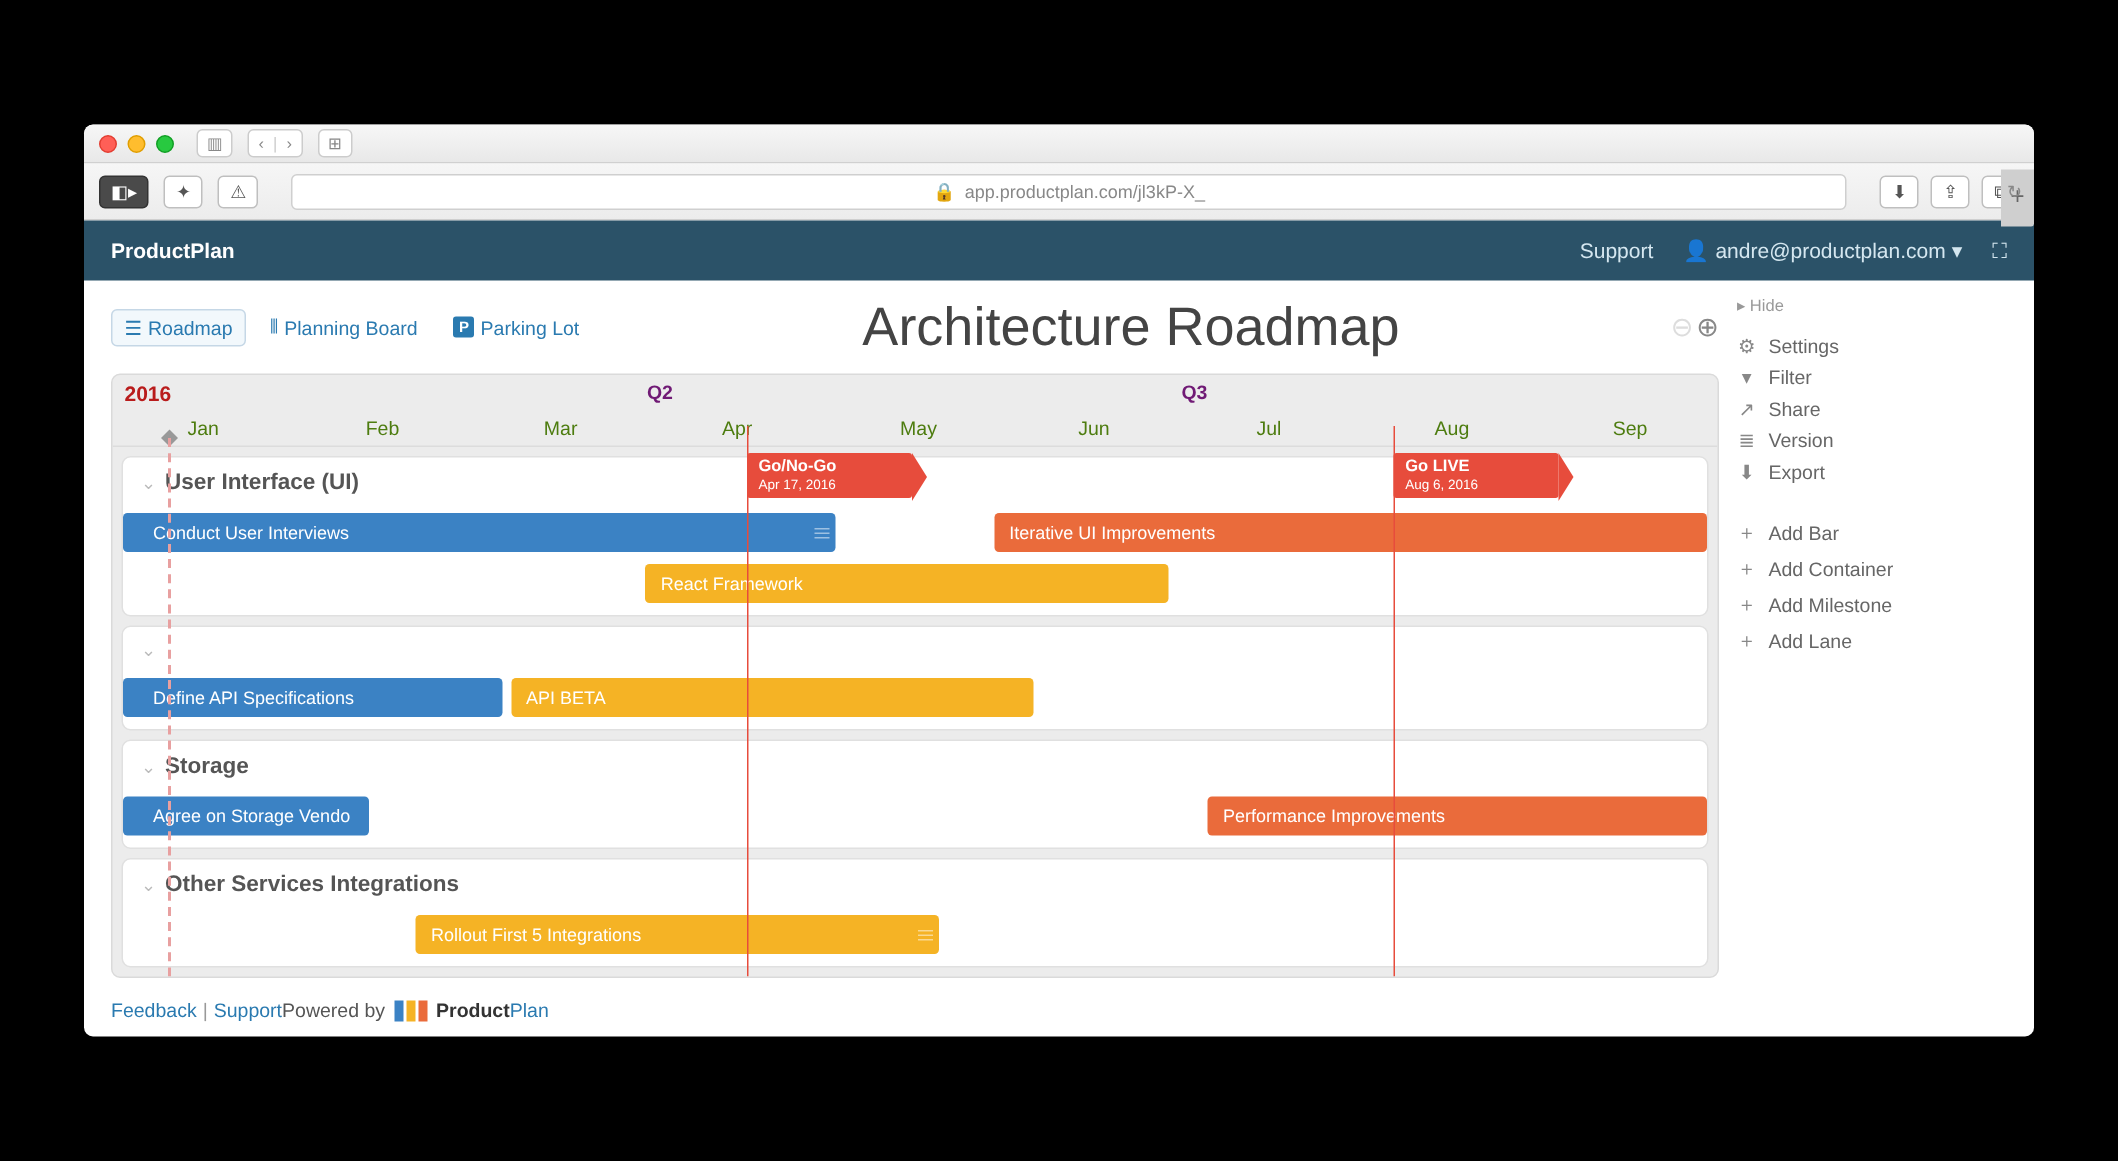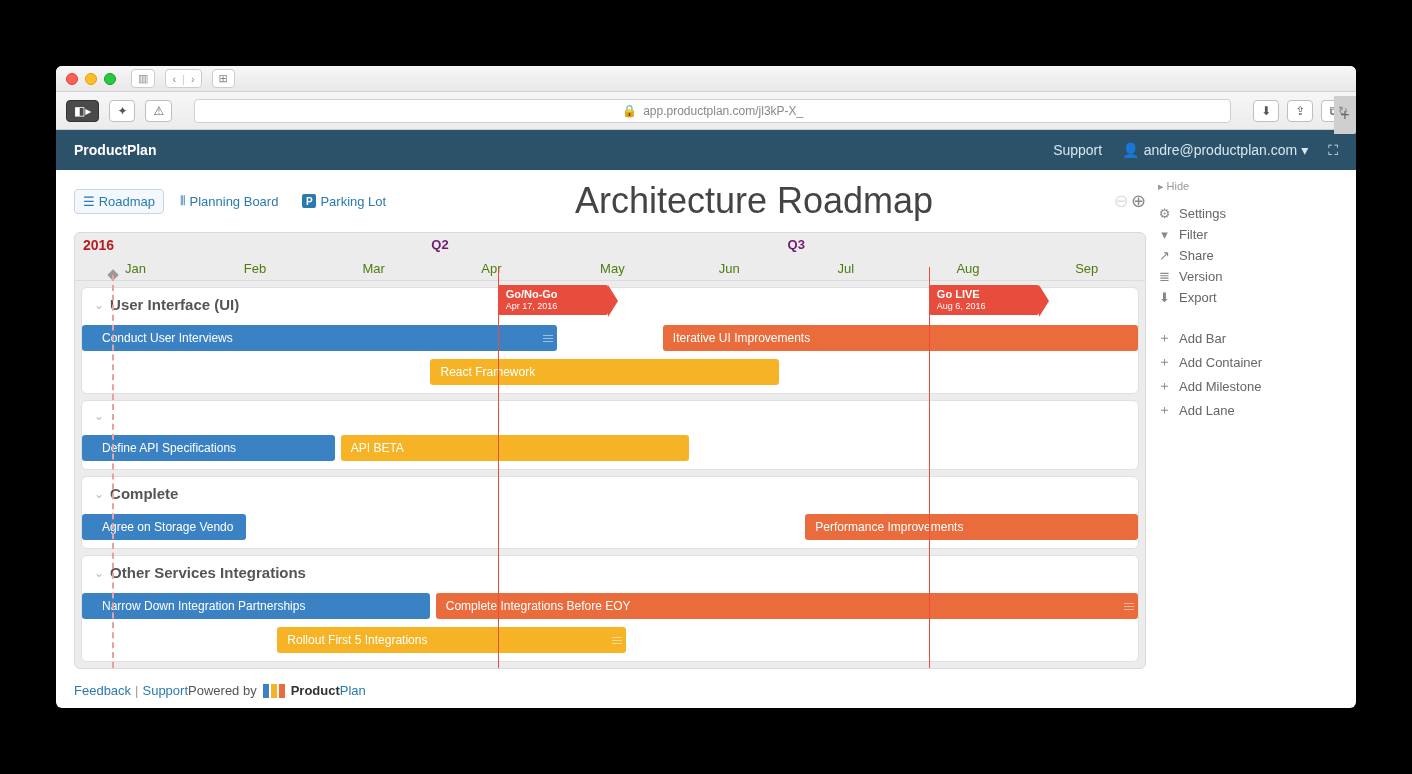--- a/index.html
+++ b/index.html
@@ -198,43 +198,35 @@
             <div class="lane-body">
               <div class="lane-row">
                 <div class="bar blue" style="left:0%;width:24%">Define API Specifications</div>
                 <div class="bar yellow" style="left:24.5%;width:33%">API BETA</div>
               </div>
             </div>
           </div>
           <div class="lane">
     <div class="lane-head">
       <span class="chev">⌄</span>
-      <span class="name">Complete</span>
+      <span class="name">Storage</span>
     </div>
             <div class="lane-body">
               <div class="lane-row">
                 <div class="bar blue" style="left:0%;width:15.5%">Agree on Storage Vendo</div>
                 <div class="bar orange" style="left:68.5%;width:31.5%">Performance Improvements</div>
               </div>
             </div>
           </div>
           <div class="lane">
     <div class="lane-head">
       <span class="chev">⌄</span>
       <span class="name">Other Services Integrations</span>
     </div>
             <div class="lane-body">
-              <div class="lane-row">
-                <div class="bar blue" style="left:0%;width:33%">Narrow Down Integration Partnerships</div>
-                <div class="bar orange" style="left:33.5%;width:66.5%">Complete Integrations Before EOY<span class="grip">
-                    <i></i>
-                    <i></i>
-                    <i></i>
-                  </span></div>
-              </div>
               <div class="lane-row">
                 <div class="bar yellow" style="left:18.5%;width:33%">Rollout First 5 Integrations<span class="grip">
                     <i></i>
                     <i></i>
                     <i></i>
                   </span></div>
               </div>
             </div>
           </div>
         </div>

